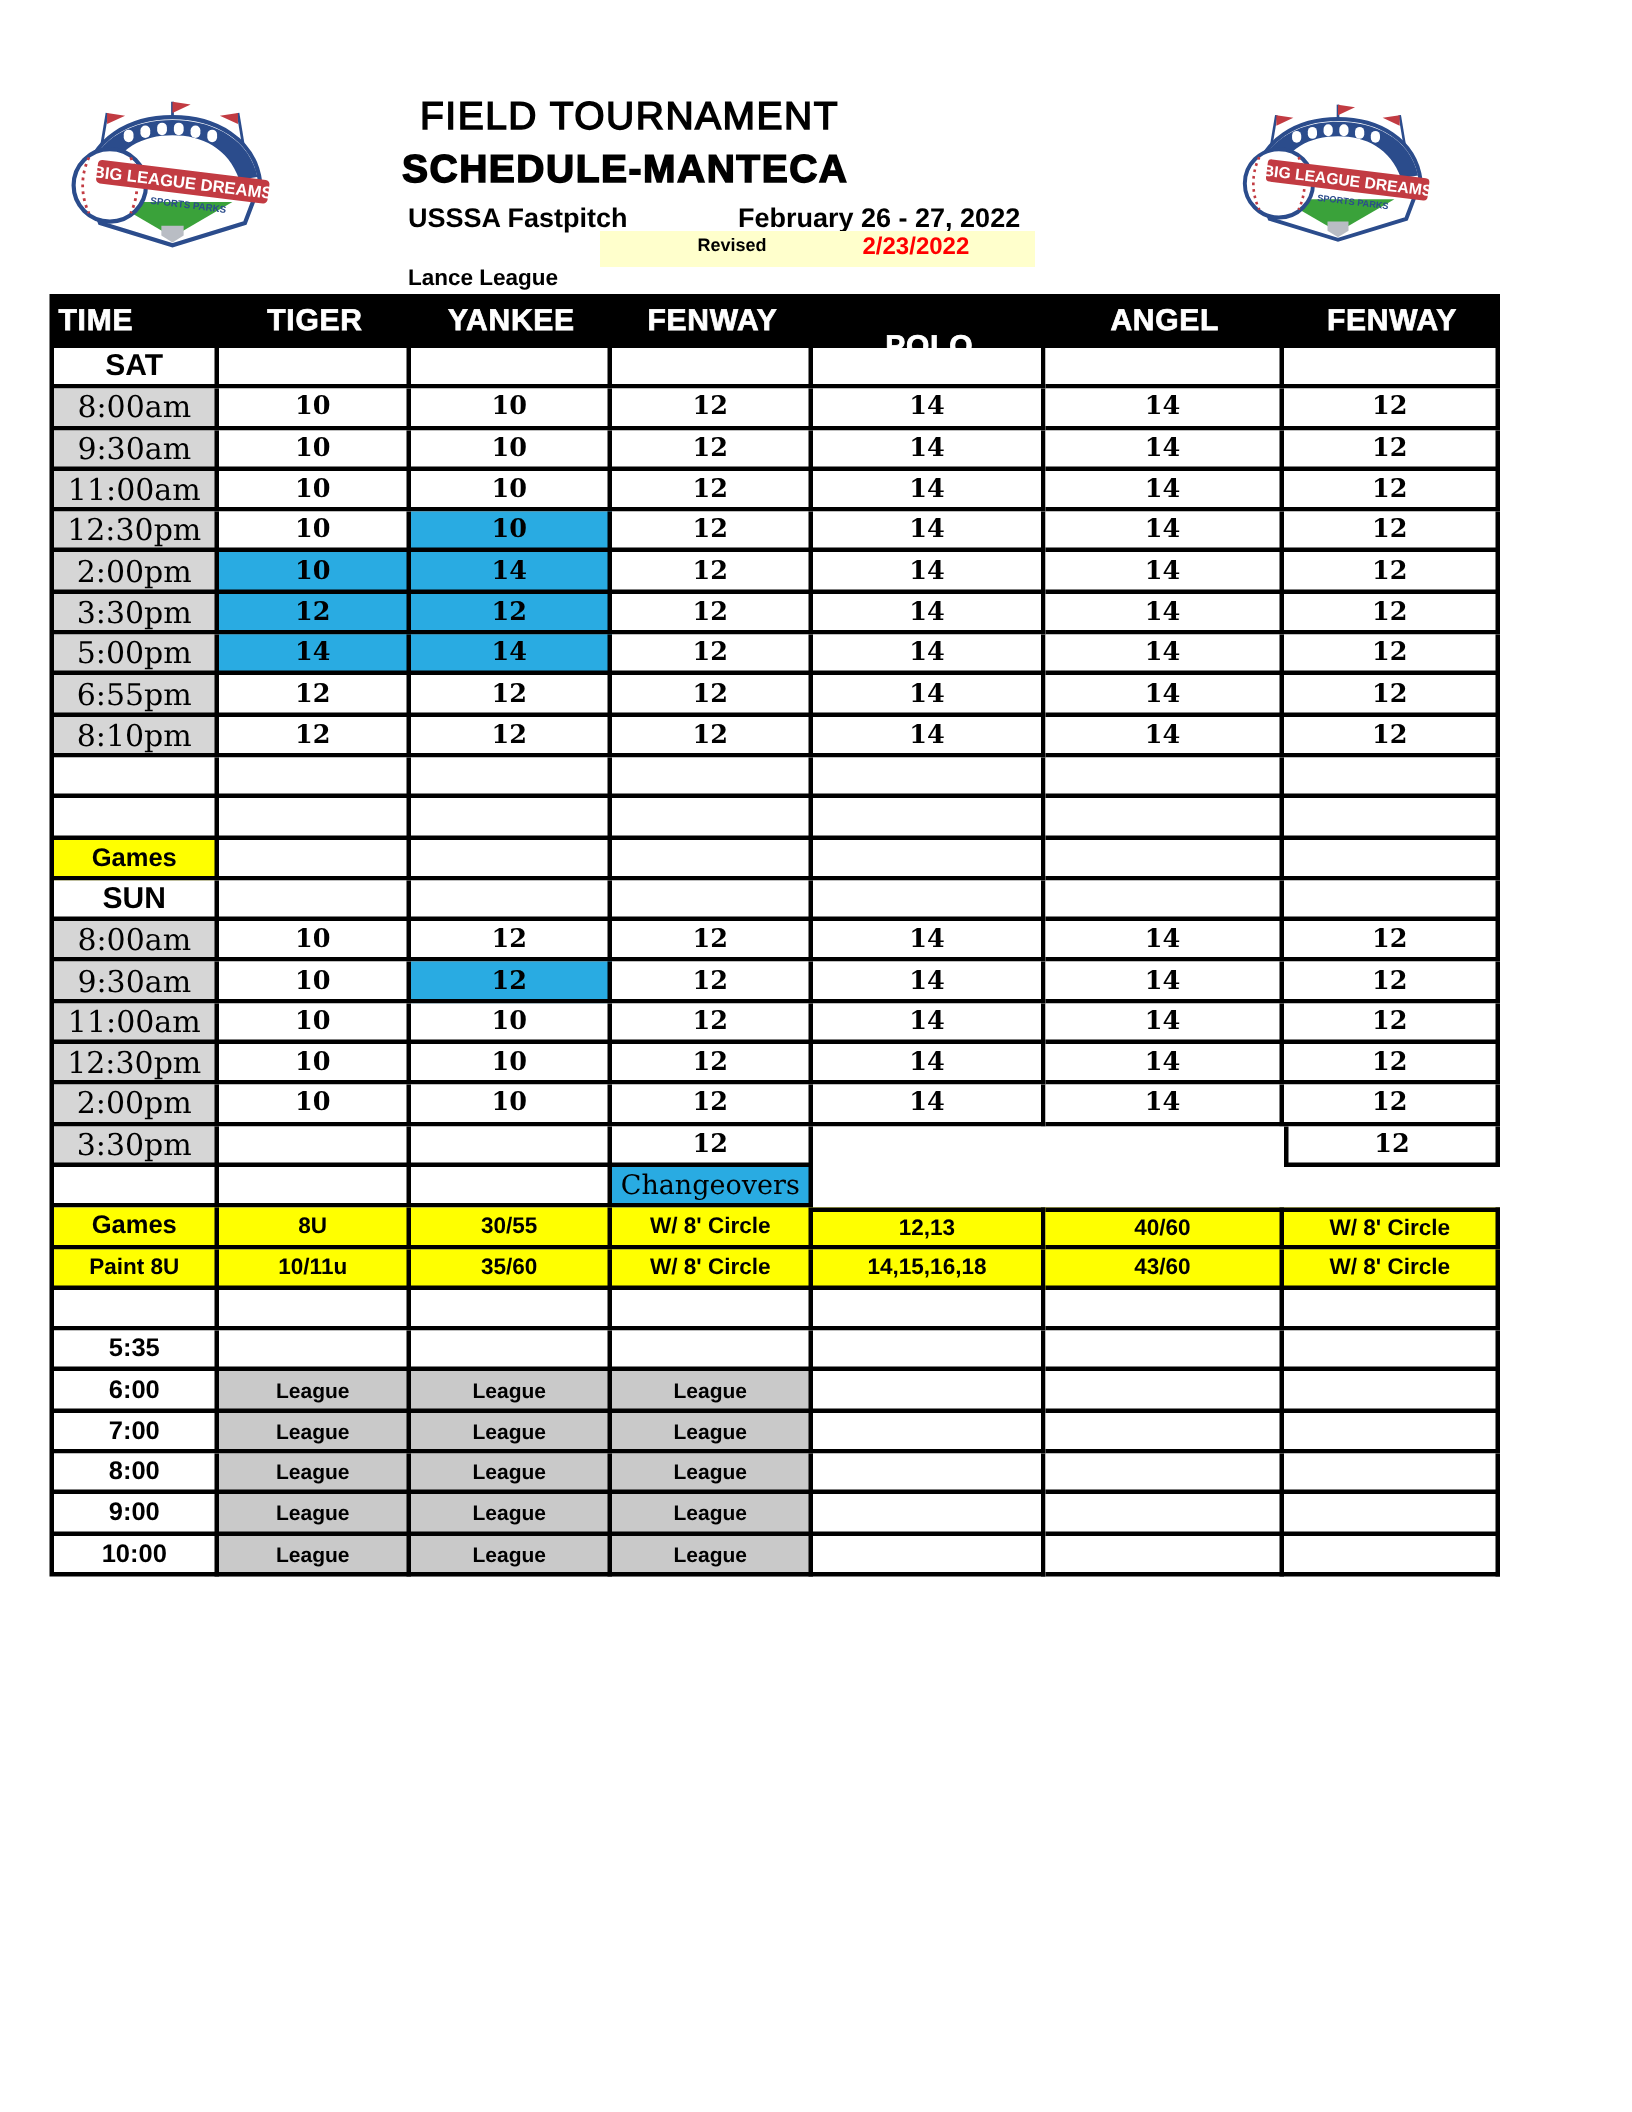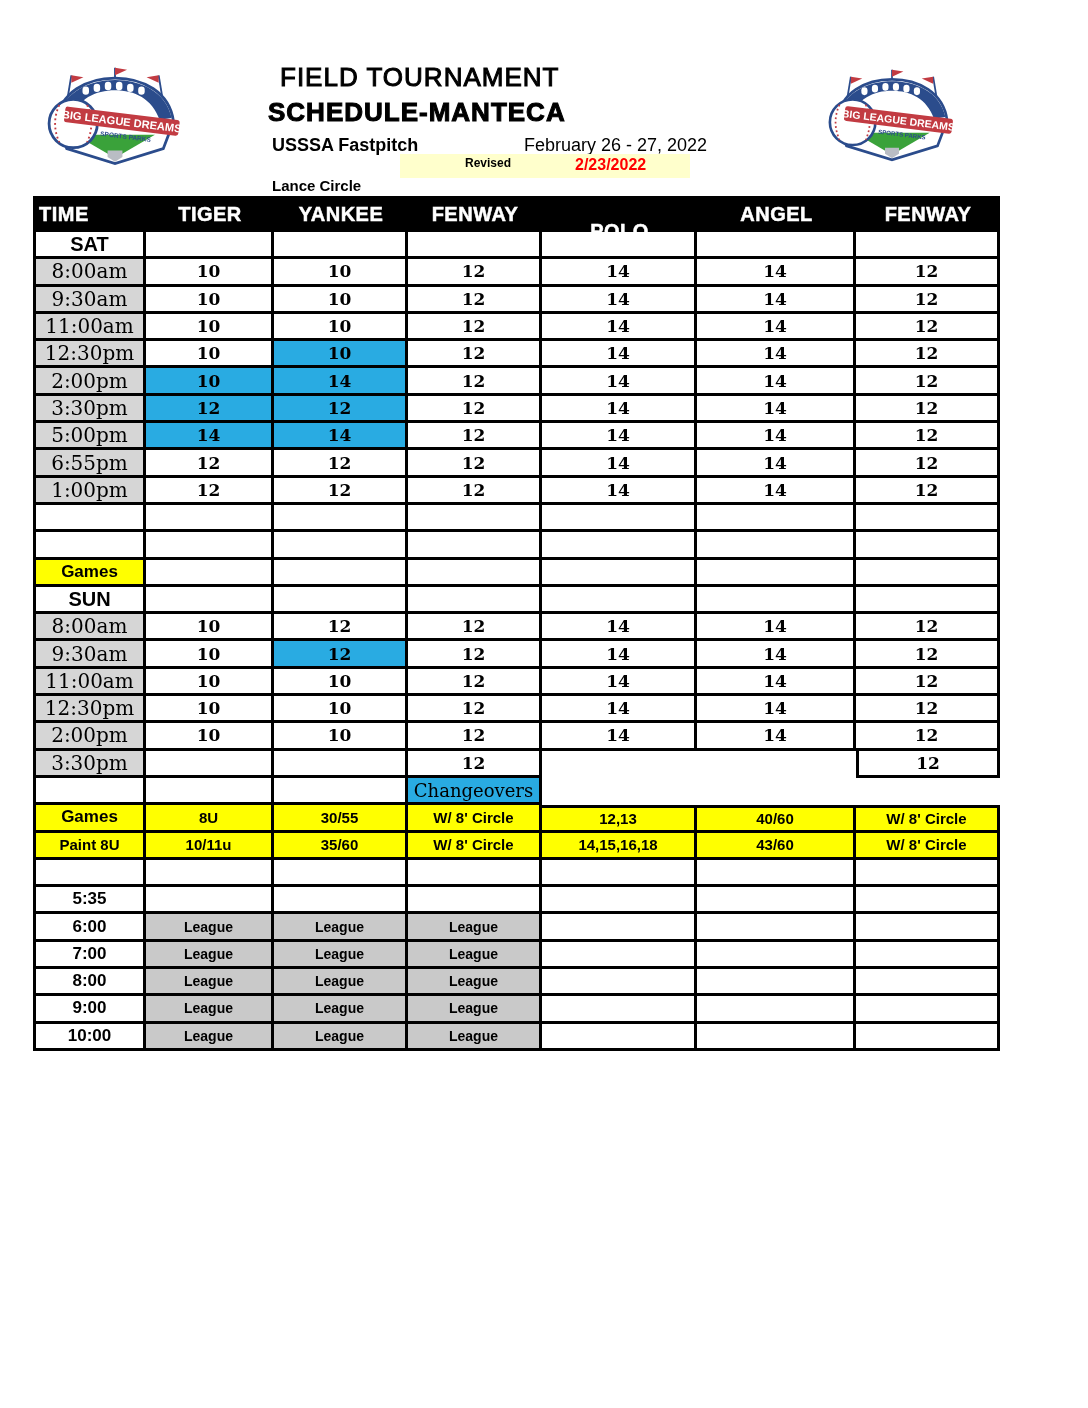--- a/index.html
+++ b/index.html
@@ -7,21 +7,21 @@
     width:1088px;height:1408px;position:relative;background:#ffffff;
     font-family:"Liberation Sans",sans-serif;color:#000;
     overflow:hidden;
   }
   
   .title1{position:absolute;left:280px;top:62px;font-size:26px;font-weight:normal;
     letter-spacing:1px;-webkit-text-stroke:1px #000;font-family:"Liberation Sans",sans-serif;}
   .title2{position:absolute;left:268px;top:97px;font-size:26px;font-weight:bold;
     letter-spacing:1px;-webkit-text-stroke:1px #000;}
   .usssa{position:absolute;left:272px;top:135px;font-size:18px;font-weight:bold;}
-  .daterange{position:absolute;left:524px;top:135px;font-size:18px;font-weight:normal;text-align:right;}
+  .daterange{position:absolute;left:492px;top:135px;font-size:18px;font-weight:bold;text-align:right;}
   .revised-strip{position:absolute;left:400px;top:154px;width:290px;height:24px;
     background:#ffffcc;}
   .revised-label{position:absolute;left:65px;top:2px;font-size:12px;font-weight:bold;}
   .revised-date{position:absolute;left:175px;top:2px;font-size:16px;font-weight:bold;color:#ff0000;}
   .director{position:absolute;left:272px;top:177px;font-size:15px;font-weight:bold;}
   .logo{position:absolute;}
   .logo-left{left:45px;top:66px;width:140px;height:104px;}
   .logo-right{left:826px;top:68px;width:132px;height:98px;}
 
   
@@ -120,21 +120,21 @@
 </svg>
 
 <div class="title1">FIELD TOURNAMENT</div>
 <div class="title2">SCHEDULE-MANTECA</div>
 <div class="usssa">USSSA Fastpitch</div>
 <div class="daterange">February 26 - 27, 2022</div>
 <div class="revised-strip">
   <span class="revised-label">Revised</span>
   <span class="revised-date">2/23/2022</span>
 </div>
-<div class="director">Lance Circle</div>
+<div class="director">Lance League</div>
 
 <div class="table">
   <div class="thead">
       <div class="hcell first" style="width: 110px;">TIME</div>
       <div class="hcell" style="width: 128px;">TIGER</div>
       <div class="hcell" style="width: 134px;">YANKEE</div>
       <div class="hcell" style="width: 134px;">FENWAY</div>
       <div class="hcell" style="width: 155px; margin-top: 35px;">POLO</div>
       <div class="hcell" style="width: 159px;">ANGEL</div>
       <div class="hcell" style="width: 144px;">FENWAY</div>
@@ -215,21 +215,21 @@
       <div class="trow">
         <div class="cell ts" style="width: 110px;">6:55pm</div>
         <div class="cell" style="width: 128px;">12</div>
         <div class="cell" style="width: 134px;">12</div>
         <div class="cell" style="width: 134px;">12</div>
         <div class="cell" style="width: 155px;">14</div>
         <div class="cell" style="width: 159px;">14</div>
         <div class="cell" style="width: 144px;">12</div>
       </div>
       <div class="trow">
-        <div class="cell ts" style="width: 110px;">1:00pm</div>
+        <div class="cell ts" style="width: 110px;">8:10pm</div>
         <div class="cell" style="width: 128px;">12</div>
         <div class="cell" style="width: 134px;">12</div>
         <div class="cell" style="width: 134px;">12</div>
         <div class="cell" style="width: 155px;">14</div>
         <div class="cell" style="width: 159px;">14</div>
         <div class="cell" style="width: 144px;">12</div>
       </div>
       <div class="trow">
         <div class="cell tw" style="width: 110px;"></div>
         <div class="cell" style="width: 128px;"></div>

